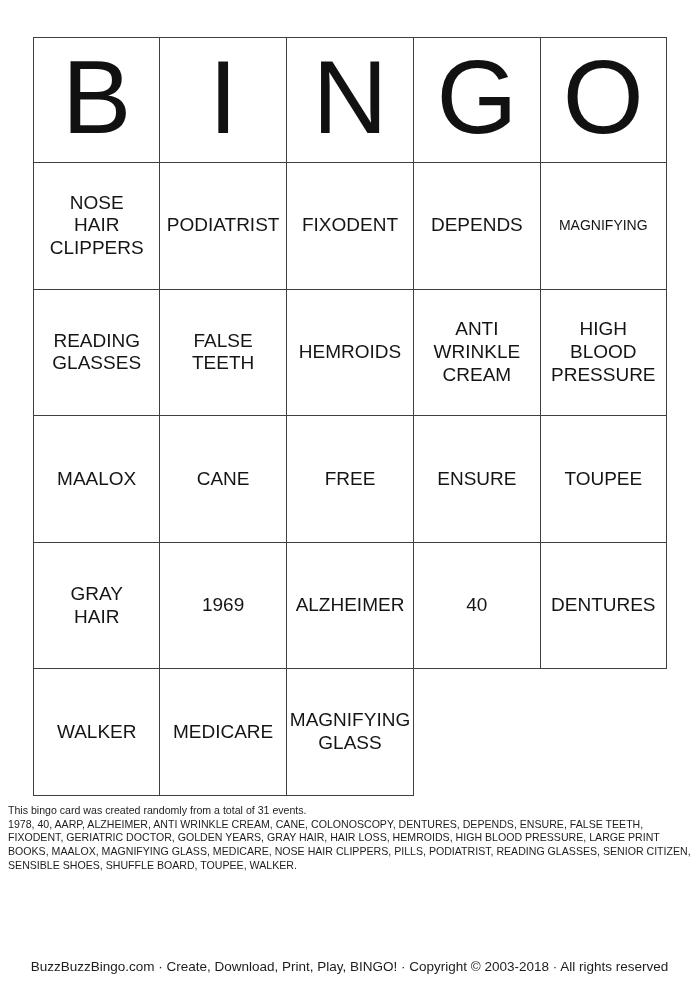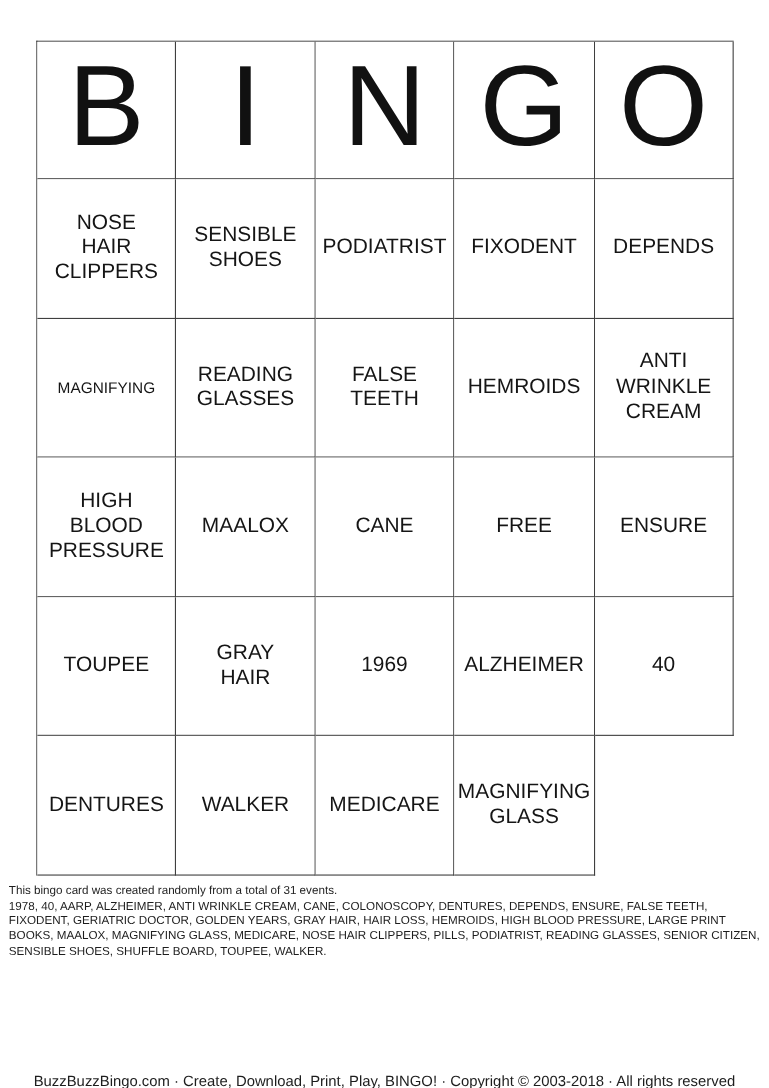--- a/index.html
+++ b/index.html
@@ -65,37 +65,34 @@
     color: #1d1d1d;
   }
   .footer {
     position: absolute;
     left: 0;
     top: 959px;
     width: 699px;
     text-align: center;
     font-size: 13.5px;
     color: #1d1d1d;
-    margin-top: 16px;
   }
 </style>
 </head>
 <body>
 
 <div class="bingo-grid" id="bingo-grid">
     <div class="hcell">B</div>
     <div class="hcell">I</div>
     <div class="hcell">N</div>
     <div class="hcell">G</div>
     <div class="hcell">O</div>
     <div class="cell">NOSE
 HAIR
 CLIPPERS</div>
-    <div class="cell">SENSIBLE
-SHOES</div>
     <div class="cell">PODIATRIST</div>
     <div class="cell">FIXODENT</div>
     <div class="cell">DEPENDS</div>
     <div class="cell small">MAGNIFYING</div>
     <div class="cell">READING
 GLASSES</div>
     <div class="cell">FALSE
 TEETH</div>
     <div class="cell">HEMROIDS</div>
     <div class="cell">ANTI

